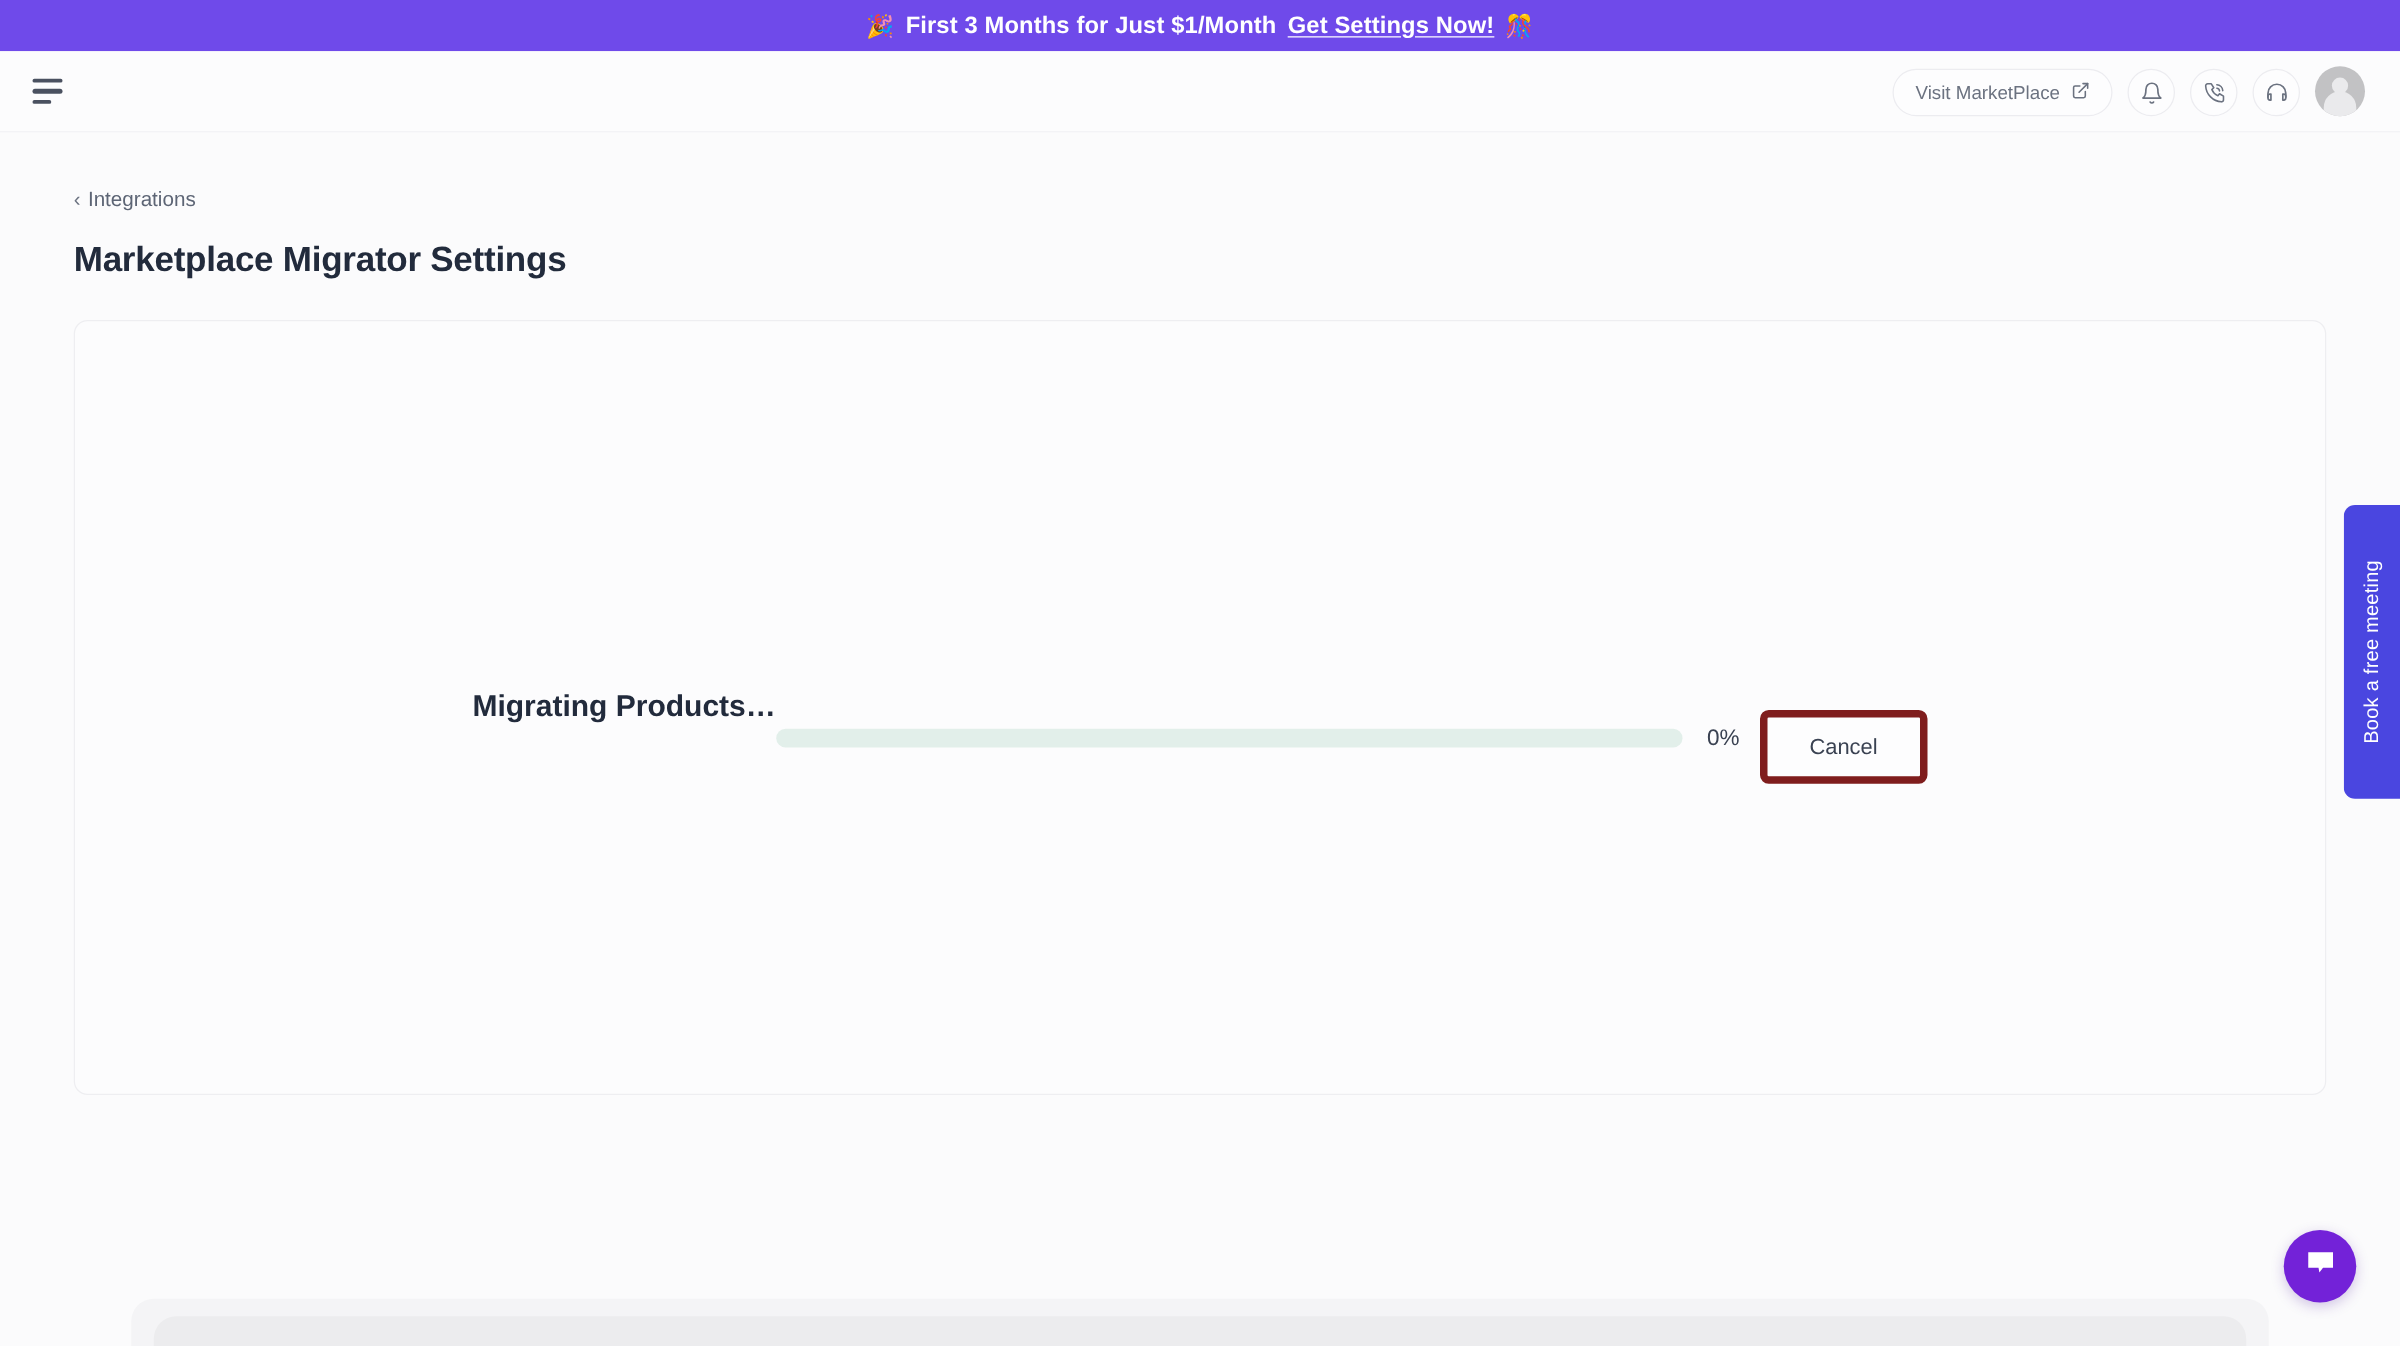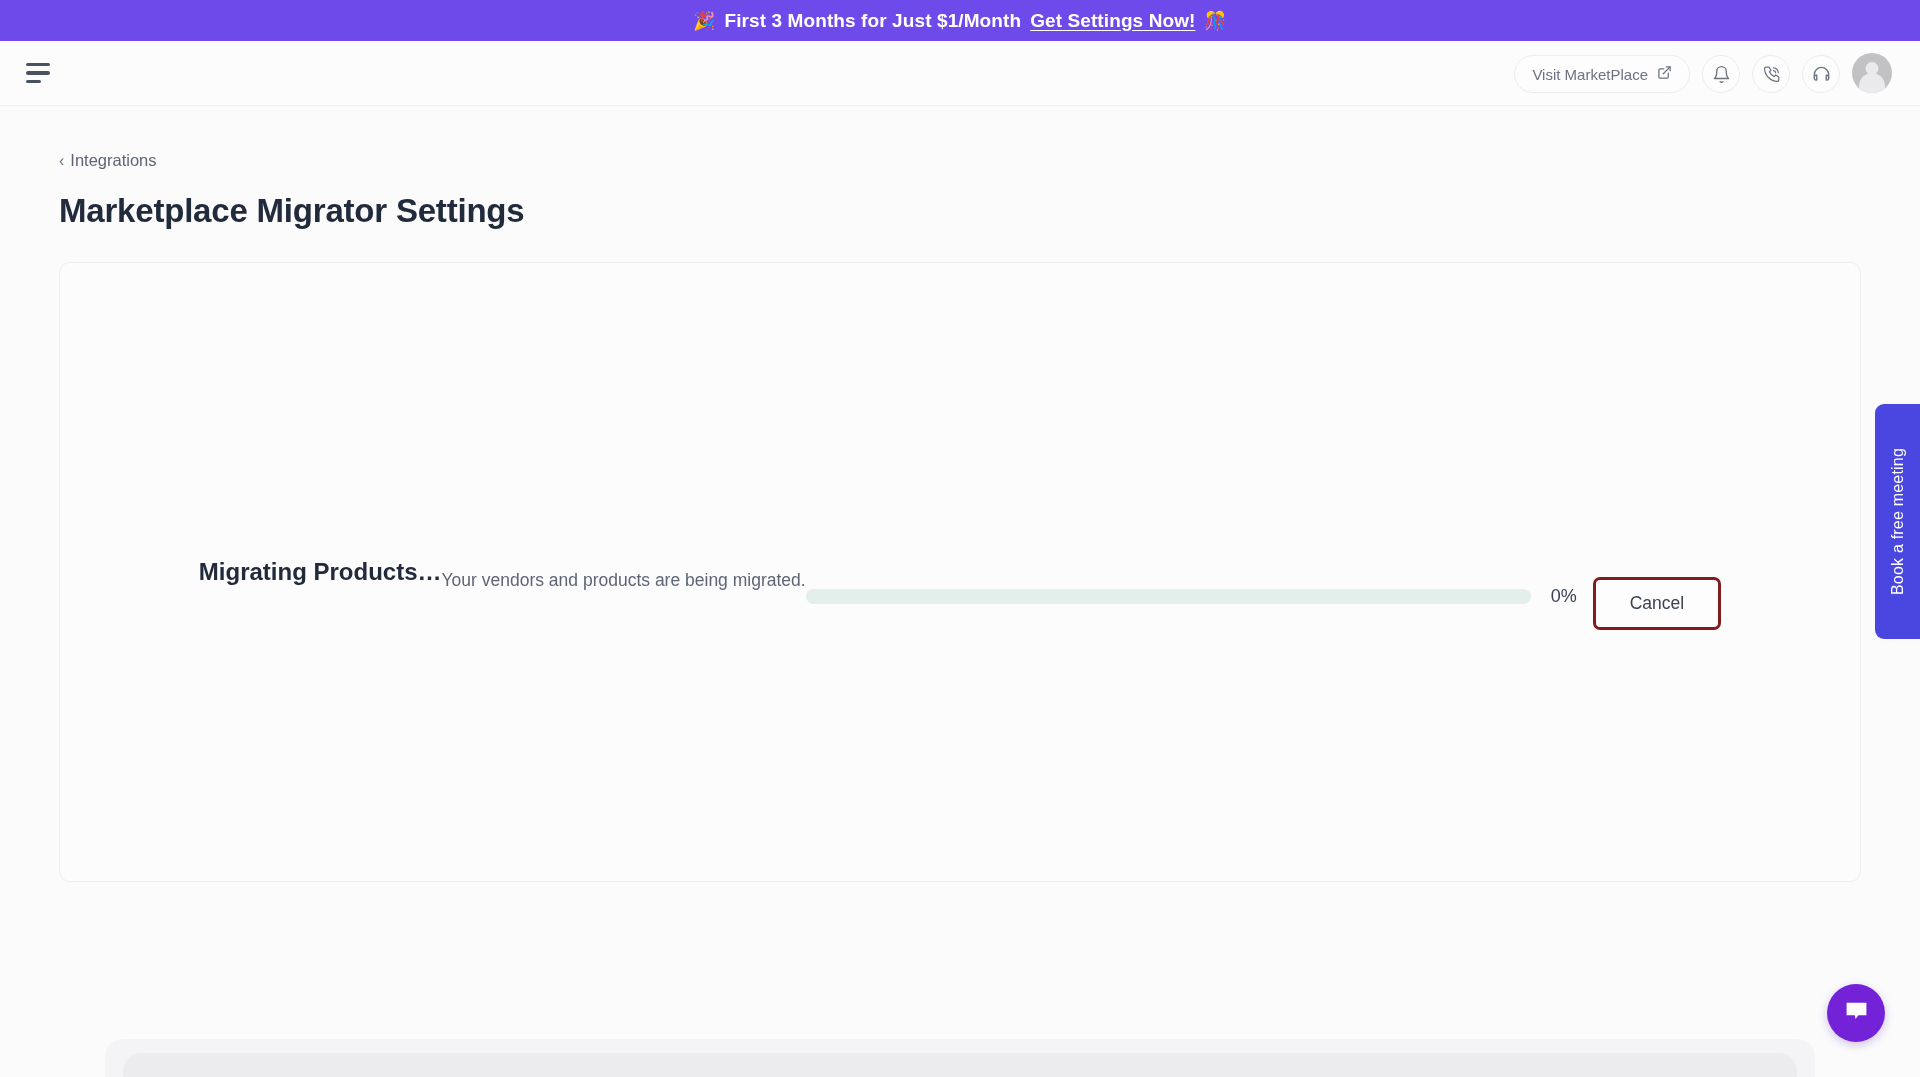--- a/index.html
+++ b/index.html
@@ -131,21 +131,21 @@
     align-items: center;
     gap: 6px;
     margin-top: 45px;
     font-size: 16.5px;
     color: #5d6575;
     cursor: pointer;
   }
   .breadcrumb .chev { font-size: 16px; color: #6b7280; line-height: 1; }
   .page-title {
     margin-top: 22px;
-    font-size: 33px;
+    font-size: 28px;
     font-weight: 700;
     color: #222b3c;
     letter-spacing: -0.2px;
   }
 
   
   .card {
     margin-top: 32px;
     height: 620px;
     background: #fcfcfd;
@@ -192,21 +192,21 @@
     color: #3a4252;
     min-width: 42px;
   }
   .cancel-btn {
     margin-top: 62px;
     padding: 13px 34px;
     font-size: 17.5px;
     font-family: "Liberation Sans", sans-serif;
     color: #3a4252;
     background: #fdfdfe;
-    border: 3px solid #7f1d1d;
+    border: 6px solid #7f1d1d;
     border-radius: 7px;
     cursor: pointer;
   }
 
   
   .stack-peek {
     position: absolute;
     left: 105px;
     right: 105px;
     bottom: -22px;
@@ -338,21 +338,20 @@
     <span class="chev">‹</span>
     <span>Integrations</span>
   </div>
 
   <h1 class="page-title">Marketplace Migrator Settings</h1>
 
   <div class="card">
     <div class="migrate-title">Migrating Products…</div>
 
     <div class="migrate-desc">
-      <div>Your vendors and products are being migrated.</div>
     </div>
 
     <div class="progress-row">
       <div class="progress-track" style="background: rgb(226, 239, 234);">
         <div class="progress-fill" id="progress-fill" style="width: 0%; background: rgb(47, 174, 126);"></div>
       </div>
       <div class="progress-label">0%</div>
     </div>
 
     <button class="cancel-btn">Cancel</button>

